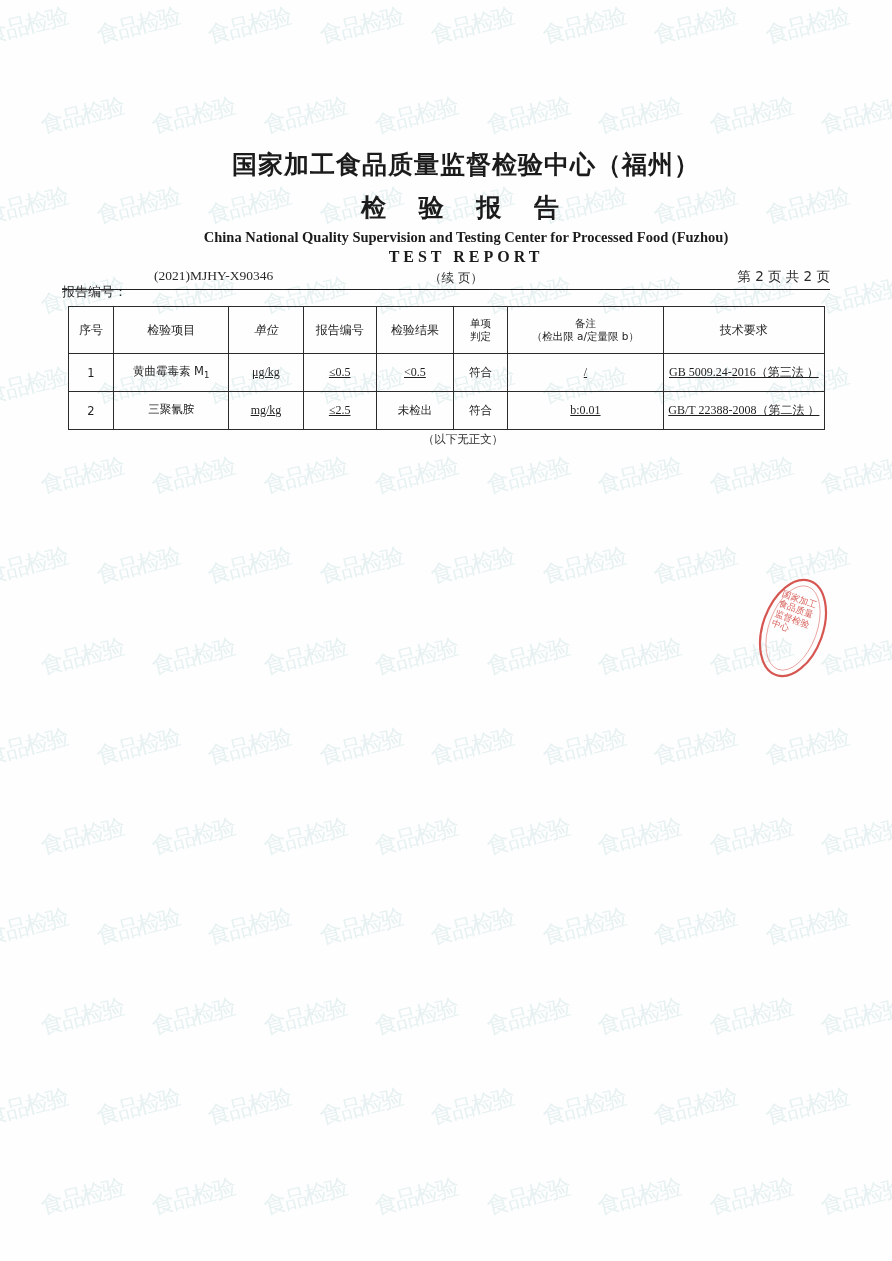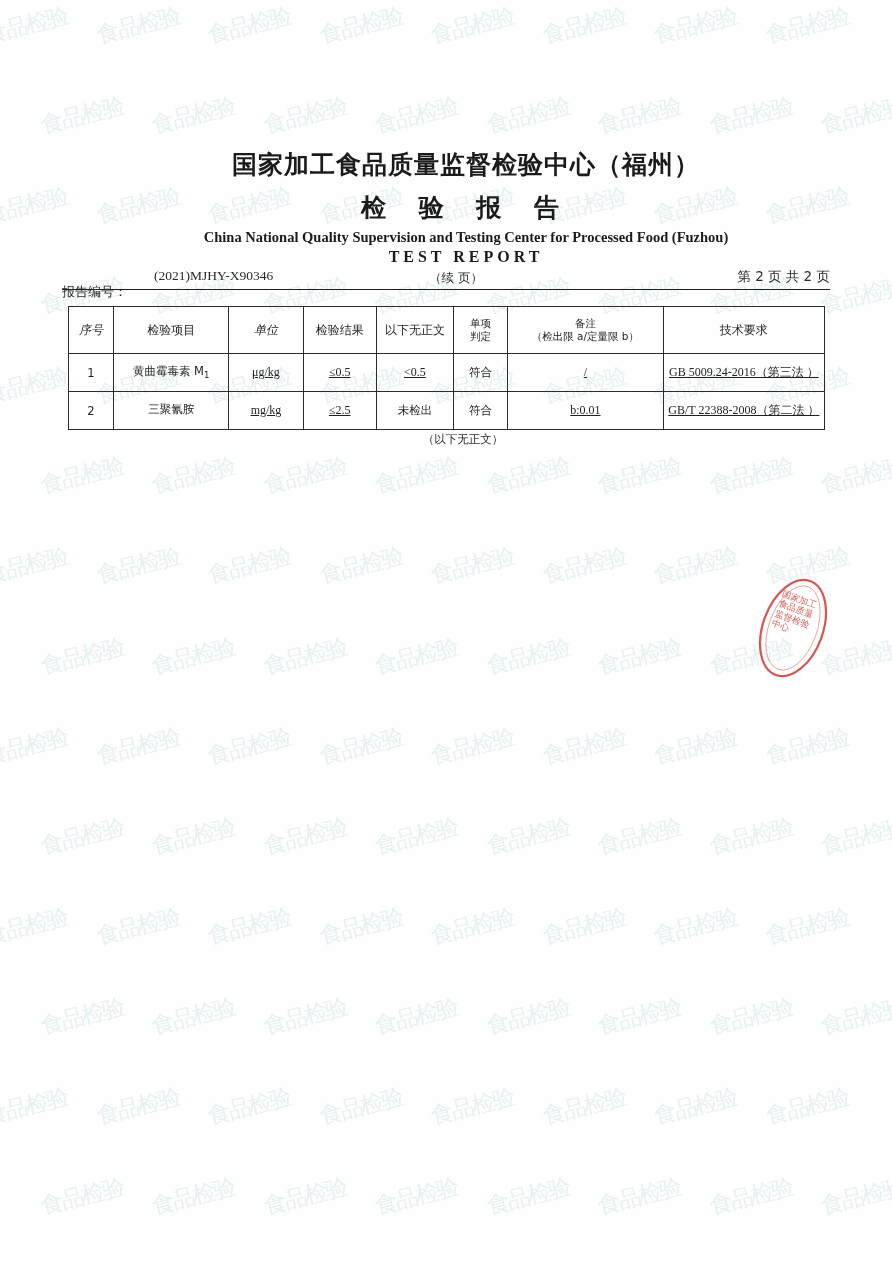--- a/index.html
+++ b/index.html
@@ -139,21 +139,21 @@
     padding: 3px 2px;
   }
   #result-table thead th {
     height: 40px;
     font-weight: normal;
     font-size: 12px;
   }
   #result-table tbody td {
     height: 31px;
   }
-  .col-no      { width: 42px; font-style: italic; }
+  .col-no      { width: 42px; }
   .col-item    { width: 118px; }
   .col-unit    { width: 72px; font-style: italic; }
   .col-req     { width: 72px; }
   .col-result  { width: 76px; }
   .col-judge   { width: 52px; }
   .col-remark  { width: 160px; }
   .col-method  { width: 165px; }
   .sub-line {
     display: block;
     font-size: 10.5px;
@@ -333,22 +333,22 @@
     <span id="meta-pages">第 2 页  共 2 页</span>
     <div class="rule"></div>
   </div>
 
   <table id="result-table">
     <thead>
       <tr>
         <th class="col-no">序号</th>
         <th class="col-item">检验项目</th>
         <th class="col-unit">单位</th>
-        <th class="col-req">检验结果</th>
-        <th class="col-result">以下无正文</th>
+        <th class="col-req">报告编号</th>
+        <th class="col-result">检验结果</th>
         <th class="col-judge">
           <span class="sub-line">单项</span>
           <span class="sub-line">判定</span>
         </th>
         <th class="col-remark">
           <span class="sub-line">备注</span>
           <span class="sub-line">（检出限 a/定量限 b）</span>
         </th>
         <th class="col-method">技术要求</th>
       </tr>

